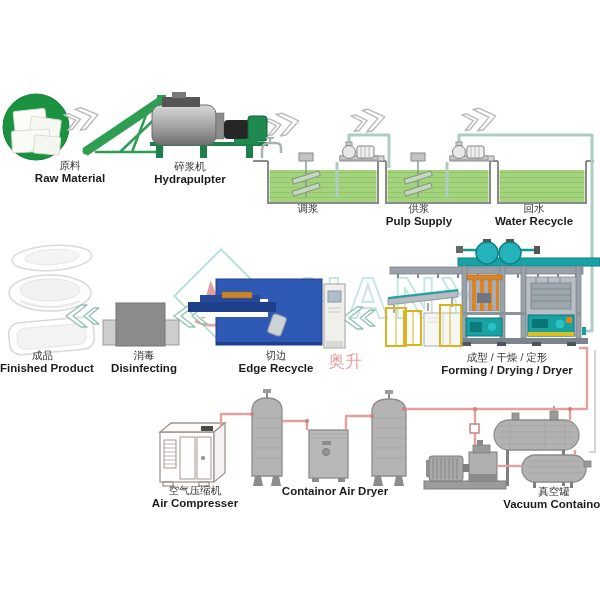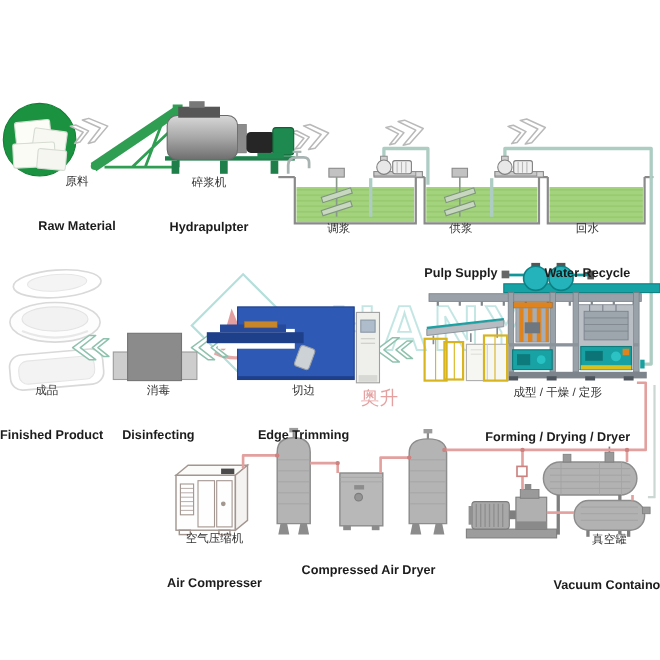--- a/index.html
+++ b/index.html
@@ -1,21 +1,21 @@
 <!DOCTYPE html>
 <html><head>
 <meta charset="utf-8">
 <style>
   html,body{margin:0;padding:0;background:#fff;}
   #stage{position:relative;width:600px;height:600px;background:#fff;overflow:hidden;
          font-family:"Liberation Sans",sans-serif;}
   #art{position:absolute;left:0;top:0;}
   .lbl{position:absolute;text-align:center;color:#222;line-height:1.12;}
   .lbl .zh{font-size:10.5px;color:#333;}
-  .lbl .en{font-size:11.5px;font-weight:bold;white-space:nowrap;color:#1c1c1c;margin-top:28px;}
+  .lbl .en{font-size:11.5px;font-weight:bold;white-space:nowrap;color:#1c1c1c;}
   .aR{fill:#fff;stroke:#b9b9b9;stroke-width:1.4;stroke-linejoin:round;}
   .aL{fill:#fff;stroke:#8fc2ae;stroke-width:1.4;stroke-linejoin:round;}
   .tp{stroke:#adcdc3;stroke-width:3;fill:none;stroke-linejoin:round;}
   .pp{stroke:#e2a09e;stroke-width:2.4;fill:none;stroke-linejoin:round;}
 </style>
 </head>
 <body>
 
 <div id="stage">
 <svg id="art" width="600" height="600" viewBox="0 0 600 600">
@@ -360,30 +360,30 @@
 <div class="lbl" style="left:0px;top:350px;width:85px">
   <div class="zh">成品</div>
   <div class="en">Finished Product</div>
 </div>
 <div class="lbl" style="left:94px;top:350px;width:100px">
   <div class="zh">消毒</div>
   <div class="en">Disinfecting</div>
 </div>
 <div class="lbl" style="left:216px;top:350px;width:120px">
   <div class="zh">切边</div>
-  <div class="en">Edge Trimming</div>
+  <div class="en">Edge Recycle</div>
 </div>
 <div class="lbl" style="left:427px;top:352px;width:160px">
   <div class="zh">成型 / 干燥 / 定形</div>
   <div class="en">Forming / Drying / Dryer</div>
 </div>
 <div class="lbl" style="left:145px;top:485px;width:100px">
   <div class="zh">空气压缩机</div>
   <div class="en">Air Compresser</div>
 </div>
 <div class="lbl" style="left:265px;top:485px;width:140px">
-  <div class="en">Compressed Air Dryer</div>
+  <div class="en">Containor Air Dryer</div>
 </div>
 <div class="lbl" style="left:494px;top:486px;width:120px">
   <div class="zh">真空罐</div>
   <div class="en">Vacuum Containor</div>
 </div>
 </div>
 
 </body></html>

